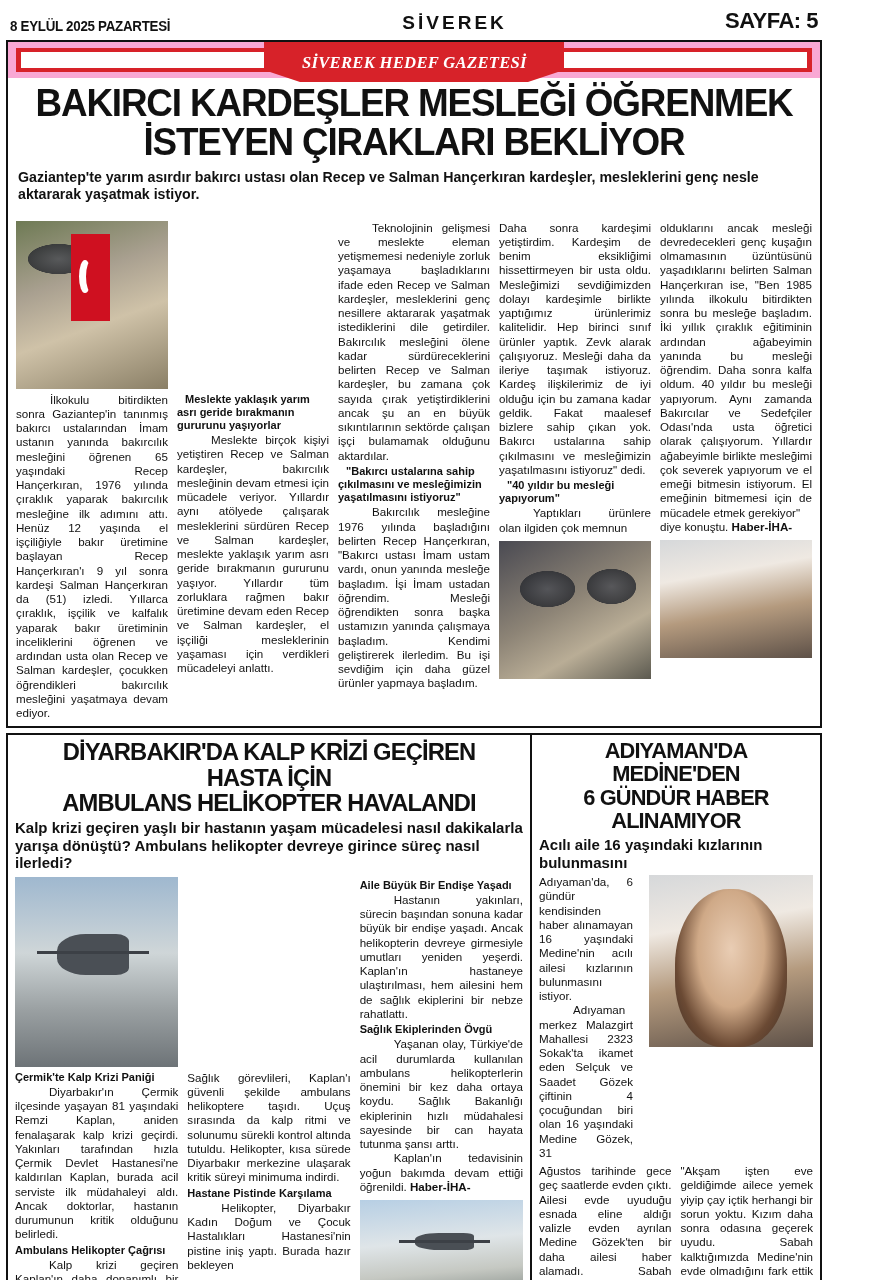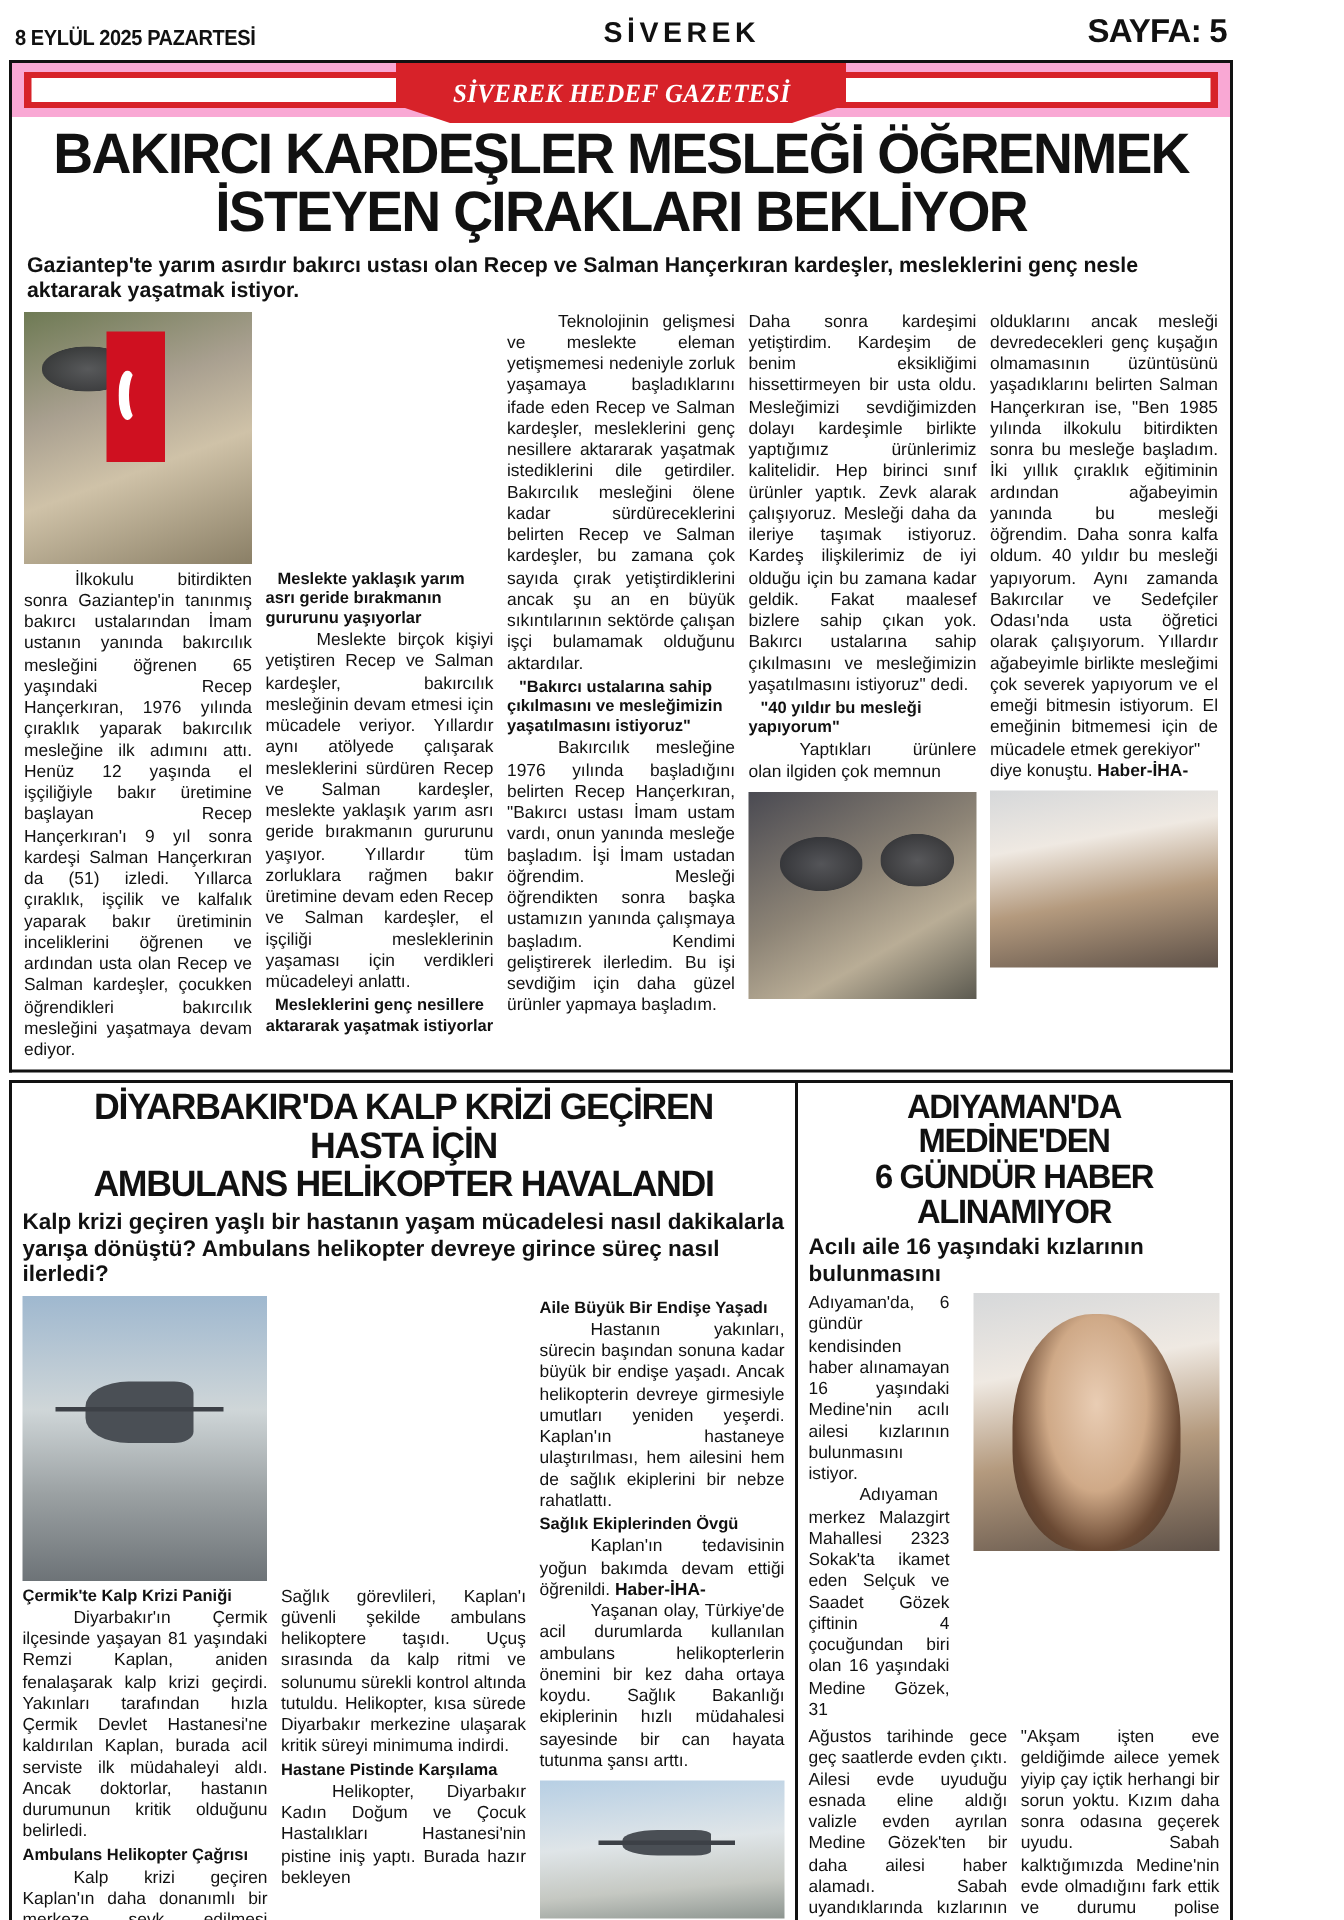--- a/index.html
+++ b/index.html
@@ -24,21 +24,21 @@
   .bannerplate span{color:#fff;font-weight:bold;font-size:17.5px;letter-spacing:.3px;
      transform:scaleX(.95);white-space:nowrap;font-family:"Liberation Serif","DejaVu Serif",serif;font-style:italic;}
 
   
   .mainbox{border:2px solid #111;border-top:none;padding:4px 8px 6px 8px;}
   h1.main-head{margin:2px 0 0 0;text-align:center;font-size:38px;line-height:1.02;font-weight:bold;letter-spacing:-1.2px;transform:scaleX(.97);}
   h1.main-head .l2{display:block;}
   .main-sub{font-size:14.2px;font-weight:bold;line-height:1.2;margin:7px 2px 5px 2px;}
 
   .cols{display:flex;gap:9px;align-items:flex-start;}
-  .col{flex:1;min-width:0;}
+  .col{flex:1;min-width:0;margin-top:13px;}
   p{margin:0;font-size:11.6px;line-height:1.23;text-align:justify;}
   p.ind{text-indent:34px;}
   p.nind{text-indent:0;}
   .sh{font-weight:bold;font-size:11px;line-height:1.2;margin:2px 0 1px 0;text-align:left;text-indent:8px;}
   .sh.ctr{text-indent:0;}
   .tag{font-weight:bold;}
 
   
   .ph{width:100%;background:#c9cdd2;position:relative;overflow:hidden;}
   .ph.g1{background:linear-gradient(160deg,#6e7a54 0%,#a9a090 35%,#cfc2a8 60%,#8a7f66 100%);}
@@ -110,24 +110,20 @@
       </div>
 
       <div class="col">
         <div style="height:168px;margin-bottom:4px;"></div>
         <div class="sh">
           <span>Meslekte yaklaşık yarım asrı</span>
           <span>geride bırakmanın gururunu</span>
           <span>yaşıyorlar</span>
         </div>
         <p class="ind">Meslekte birçok kişiyi yetiştiren Recep ve Salman kardeşler, bakırcılık mesleğinin devam etmesi için mücadele veriyor. Yıllardır aynı atölyede çalışarak mesleklerini sürdüren Recep ve Salman kardeşler, meslekte yaklaşık yarım asrı geride bırakmanın gururunu yaşıyor. Yıllardır tüm zorluklara rağmen bakır üretimine devam eden Recep ve Salman kardeşler, el işçiliği mesleklerinin yaşaması için verdikleri mücadeleyi anlattı.</p>
-        <div class="sh" style="text-align:center;text-indent:0;">
-          <span>Mesleklerini genç nesillere</span>
-          <span>aktararak yaşatmak istiyorlar</span>
-        </div>
       </div>
 
       <div class="col">
         <p class="ind">Teknolojinin gelişmesi ve meslekte eleman yetişmemesi nedeniyle zorluk yaşamaya başladıklarını ifade eden Recep ve Salman kardeşler, mesleklerini genç nesillere aktararak yaşatmak istediklerini dile getirdiler. Bakırcılık mesleğini ölene kadar sürdüreceklerini belirten Recep ve Salman kardeşler, bu zamana çok sayıda çırak yetiştirdiklerini ancak şu an en büyük sıkıntılarının sektörde çalışan işçi bulamamak olduğunu aktardılar.</p>
         <div class="sh">
           <span>"Bakırcı ustalarına sahip</span>
           <span>çıkılmasını ve mesleğimizin</span>
           <span>yaşatılmasını istiyoruz"</span>
         </div>
         <p class="ind">Bakırcılık mesleğine 1976 yılında başladığını belirten Recep Hançerkıran, "Bakırcı ustası İmam ustam vardı, onun yanında mesleğe başladım. İşi İmam ustadan öğrendim. Mesleği öğrendikten sonra başka ustamızın yanında çalışmaya başladım. Kendimi geliştirerek ilerledim. Bu işi sevdiğim için daha güzel ürünler yapmaya başladım.</p>
@@ -184,25 +180,25 @@
           <div style="height:190px;margin-bottom:4px;"></div>
           <p class="nind">Sağlık görevlileri, Kaplan'ı güvenli şekilde ambulans helikoptere taşıdı. Uçuş sırasında da kalp ritmi ve solunumu sürekli kontrol altında tutuldu. Helikopter, kısa sürede Diyarbakır merkezine ulaşarak kritik süreyi minimuma indirdi.</p>
           <div class="sh ctr" style="text-indent:0;">Hastane Pistinde Karşılama</div>
           <p class="ind">Helikopter, Diyarbakır Kadın Doğum ve Çocuk Hastalıkları Hastanesi'nin pistine iniş yaptı. Burada hazır bekleyen</p>
         </div>
 
         <div class="b-col">
           <div class="sh ctr" style="text-indent:0;">Aile Büyük Bir Endişe Yaşadı</div>
           <p class="ind">Hastanın yakınları, sürecin başından sonuna kadar büyük bir endişe yaşadı. Ancak helikopterin devreye girmesiyle umutları yeniden yeşerdi. Kaplan'ın hastaneye ulaştırılması, hem ailesini hem de sağlık ekiplerini bir nebze rahatlattı.</p>
           <div class="sh ctr" style="text-indent:0;">Sağlık Ekiplerinden Övgü</div>
+          <p class="ind">Yaşanan olay, Türkiye'de acil durumlarda kullanılan ambulans helikopterlerin önemini bir kez daha ortaya koydu. Sağlık Bakanlığı ekiplerinin hızlı müdahalesi sayesinde bir can hayata tutunma şansı arttı.</p>
           <p class="ind">
             <span>Kaplan'ın tedavisinin yoğun bakımda devam ettiği öğrenildi.</span>
             <span class="tag">Haber-İHA-</span>
           </p>
-          <p class="ind">Yaşanan olay, Türkiye'de acil durumlarda kullanılan ambulans helikopterlerin önemini bir kez daha ortaya koydu. Sağlık Bakanlığı ekiplerinin hızlı müdahalesi sayesinde bir can hayata tutunma şansı arttı.</p>
           <div class="ph g4" style="height:92px;margin-top:6px;">
             <div class="heli" style="left:34%;top:36%;width:36%;height:18%;"></div>
           </div>
 
         </div>
 
       </div>
     </div>
 
     <div class="bright">

